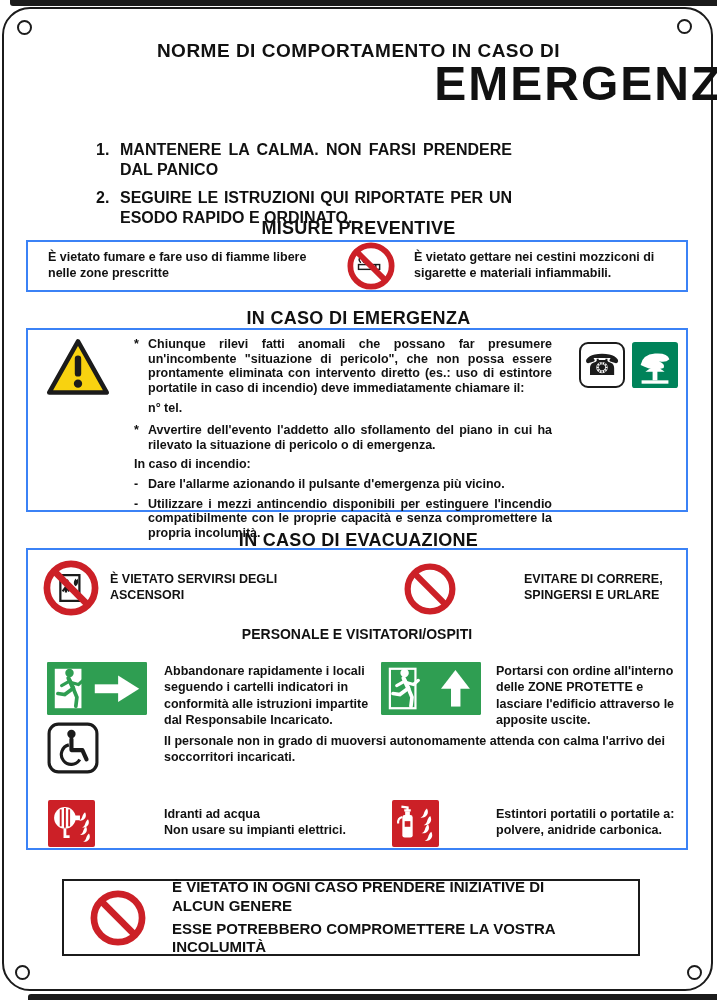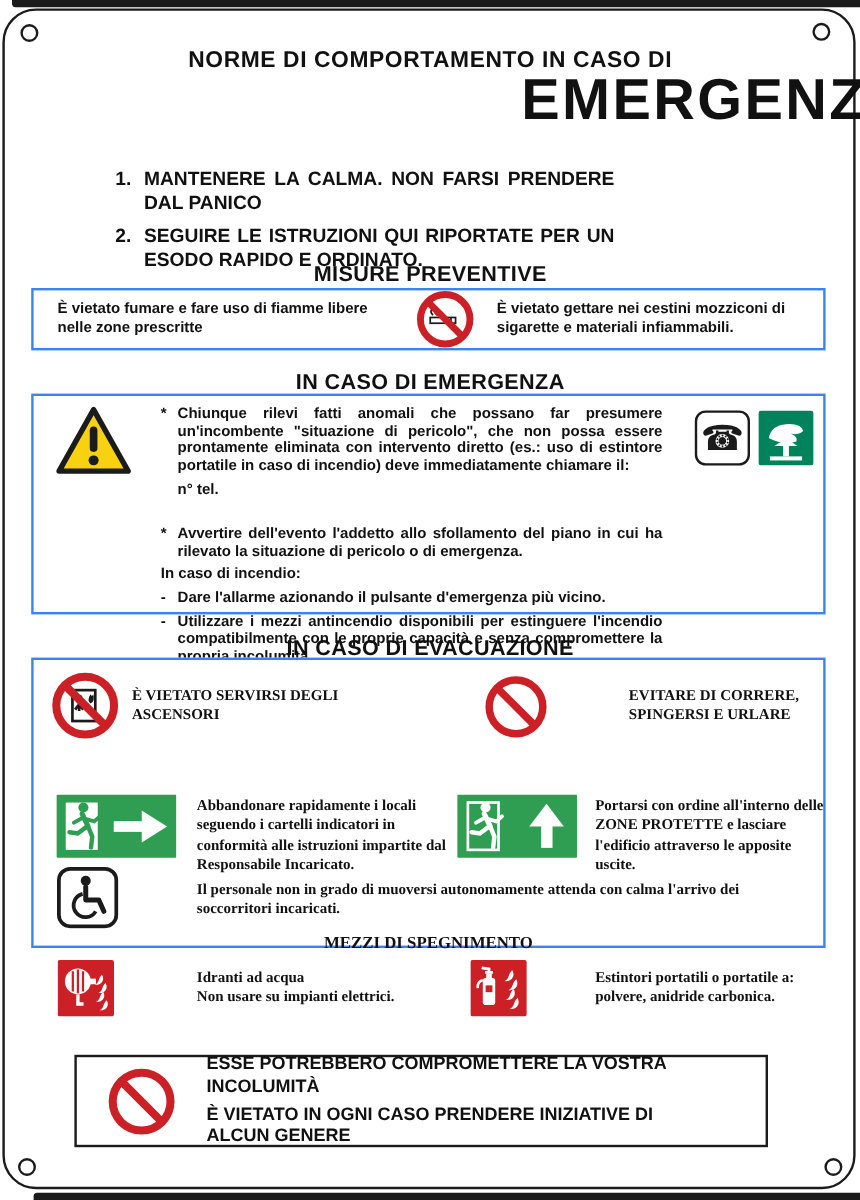--- a/index.html
+++ b/index.html
@@ -26,29 +26,29 @@
   .box1 .side{width:280px;font-size:12.5px;line-height:1.25;}
   .box1 .side.right{width:252px;}
   .box1 .mid{flex:1;display:flex;justify-content:center;}
 
   .box2{top:328px;height:184px;display:flex;}
   .box2 .warncol{flex:none;width:88px;padding:8px 0 0 18px;}
   .box2 .textcol{flex:none;width:418px;font-size:12.5px;line-height:1.17;padding-top:7px;}
   .brow{display:flex;margin-bottom:5px;}
   .brow .mk{width:14px;flex:none;}
   .brow .bt{flex:1;text-align:justify;}
-  .telline{margin:0 0 22px 14px;}
+  .telline{margin:0 0 8px 14px;}
   .fireh{margin:3px 0 5px 0;}
   .box2 .iconcol{flex:1;display:flex;justify-content:flex-end;gap:7px;padding:12px 8px 0 0;}
   .sq-icon{width:46px;height:46px;flex:none;}
   .tel-box{width:46px;height:46px;border:2.5px solid #1b1b1b;border-radius:9px;box-sizing:border-box;
            display:flex;align-items:center;justify-content:center;}
   .tel-glyph{font-family:"DejaVu Sans",sans-serif;font-size:29px;line-height:1;color:#1b1b1b;}
 
-  .box3{top:548px;height:242px;font-family:Liberation Serif, serif;}
+  .box3{top:548px;height:302px;}
   .abs{position:absolute;}
   .lbl{font-size:12.5px;line-height:1.3;}
   .subh{position:absolute;left:0;width:100%;text-align:center;font-size:14px;}
   .body-sm{font-size:12.5px;line-height:1.3;}
 
   .fbox{position:absolute;top:879px;left:62px;width:578px;height:77px;border:2px solid #1b1b1b;box-sizing:border-box;
         display:flex;align-items:center;}
   .fbox .ficon{margin-left:26px;flex:none;}
   .fbox .ftext{margin-left:26px;width:410px;font-size:15px;line-height:1.22;}
   .fbox .ftext p{margin:0 0 5px 0;}
@@ -179,20 +179,21 @@
       </g>
       <use href="#noring"></use>
     </svg>
     <div class="abs lbl" style="left:82px;top:21px;width:172px">È VIETATO SERVIRSI DEGLI ASCENSORI</div>
 
     <svg class="abs" style="left:376px;top:13px" width="52" height="52" viewBox="0 0 100 100">
       <use href="#noring"></use>
     </svg>
     <div class="abs lbl" style="left:496px;top:21px;width:178px">EVITARE DI CORRERE, SPINGERSI E URLARE</div>
 
+    <div class="subh" style="top:76px">PERSONALE E VISITATORI/OSPITI</div>
 
     <svg class="abs" style="left:19px;top:112px" width="100" height="53" viewBox="0 0 180 95">
       <rect x="0" y="0" width="180" height="95" rx="2" fill="#2f9e52"></rect>
       <rect x="14" y="12" width="48" height="71" fill="#fff"></rect>
       <g color="#2f9e52" transform="translate(12,9) scale(0.95)">
           <use href="#runman"></use>
         </g>
       <rect x="86" y="40" width="44" height="16" fill="#fff"></rect>
       <polygon points="128,24 166,48 128,72" fill="#fff"></polygon>
     </svg>
@@ -210,21 +211,20 @@
     <div class="abs body-sm" style="left:468px;top:113px;width:192px">Portarsi con ordine all'interno delle ZONE PROTETTE e lasciare l'edificio attraverso le apposite uscite.</div>
 
     <svg class="abs" style="left:19px;top:172px" width="52" height="52" viewBox="0 0 100 100">
       <rect x="4" y="4" width="92" height="92" rx="18" fill="#fff" stroke="#1b1b1b" stroke-width="6"></rect>
       <circle cx="47" cy="23" r="8" fill="#1b1b1b"></circle>
       <path d="M47 33 L47 54 L68 54 L76 72" fill="none" stroke="#1b1b1b" stroke-width="8" stroke-linecap="round" stroke-linejoin="round"></path>
       <path d="M42 44 a19 19 0 1 0 21 28" fill="none" stroke="#1b1b1b" stroke-width="6"></path>
     </svg>
     <div class="abs body-sm" style="left:136px;top:183px;width:516px">Il personale non in grado di muoversi autonomamente attenda con calma l'arrivo dei soccorritori incaricati.</div>
 
-    <div class="subh" style="top:229px">MEZZI DI SPEGNIMENTO</div>
 
     <svg class="abs" style="left:20px;top:250px" width="47" height="47" viewBox="0 0 100 100">
       <rect x="0" y="0" width="100" height="100" rx="4" fill="#cc2027"></rect>
       <circle cx="36" cy="38" r="23" fill="#fff"></circle>
       <g stroke="#cc2027" stroke-width="4">
         <line x1="27" y1="20" x2="27" y2="56"></line>
           <line x1="36" y1="17" x2="36" y2="59"></line>
           <line x1="45" y1="20" x2="45" y2="56"></line>
       </g>
       <rect x="57" y="33" width="11" height="10" fill="#fff"></rect>
@@ -250,17 +250,17 @@
         </g>
     </svg>
     <div class="abs body-sm" style="left:468px;top:256px;width:200px">Estintori portatili o portatile a: polvere, anidride carbonica.</div>
   </div>
 
   <div class="fbox">
     <svg class="ficon" width="56" height="56" viewBox="0 0 100 100">
       <use href="#noring"></use>
     </svg>
     <div class="ftext">
+      <p>È VIETATO IN OGNI CASO PRENDERE INIZIATIVE DI ALCUN GENERE</p>
       <p>ESSE POTREBBERO COMPROMETTERE LA VOSTRA INCOLUMITÀ</p>
-      <p>È VIETATO IN OGNI CASO PRENDERE INIZIATIVE DI ALCUN GENERE</p>
     </div>
   </div>
 </div>
 
 </body></html>

